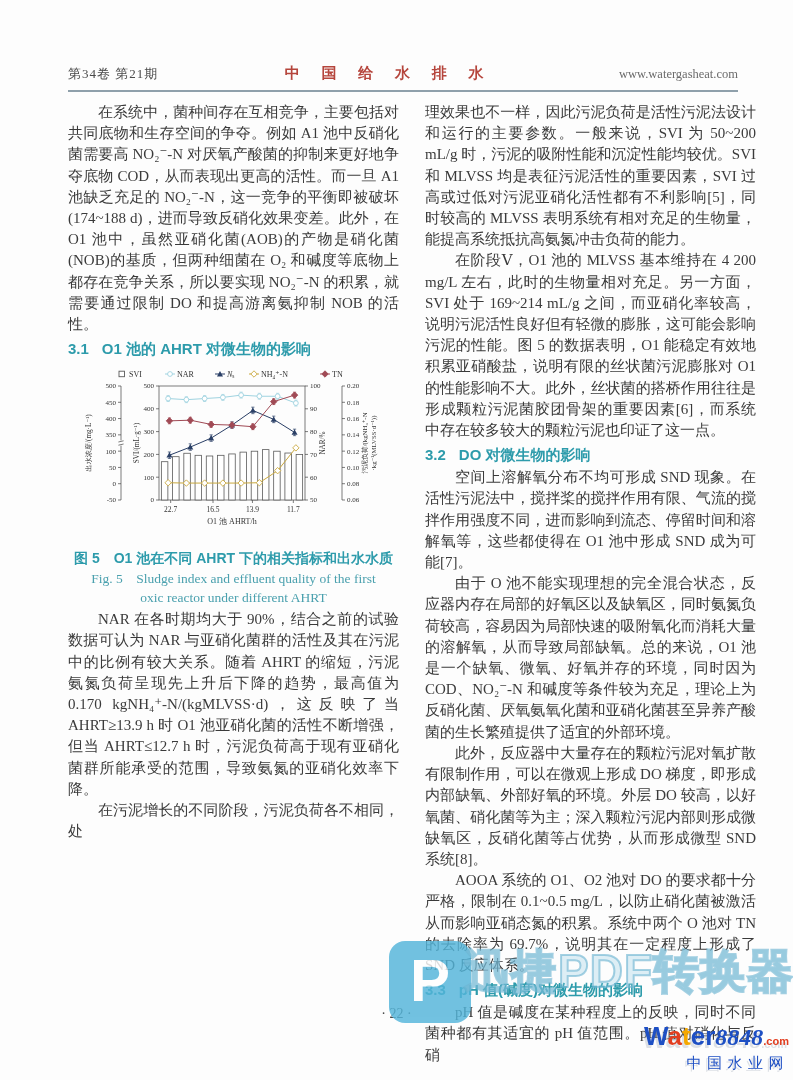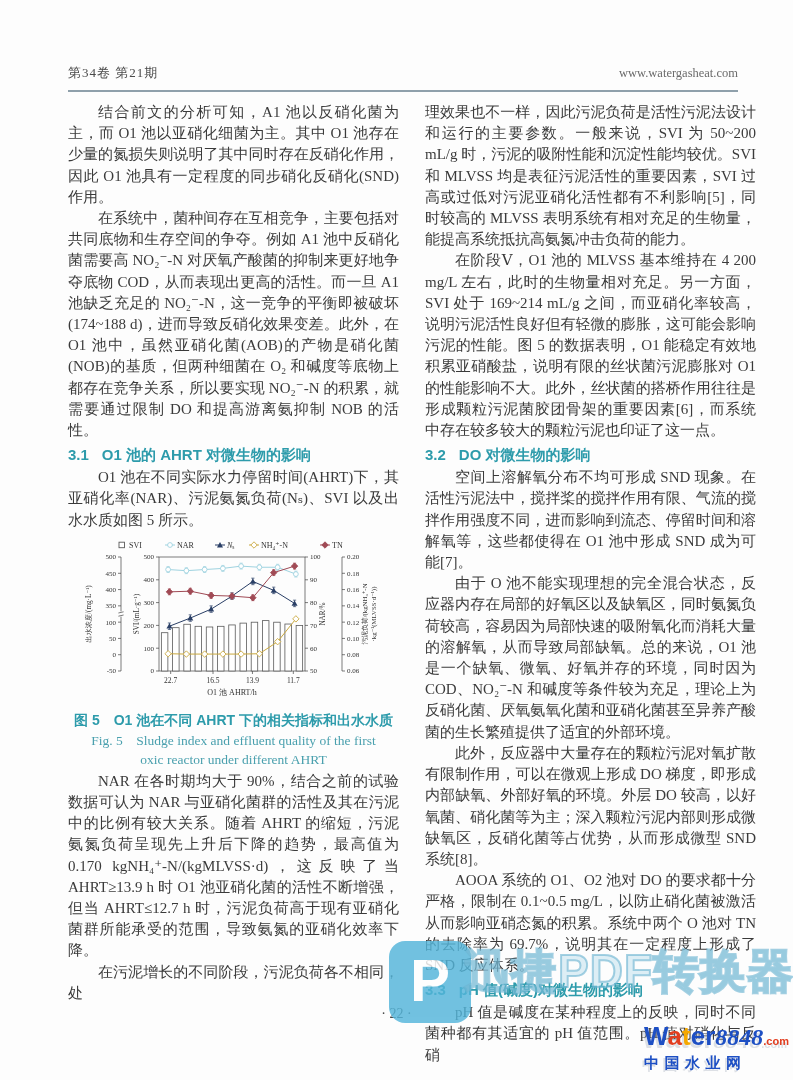--- a/index.html
+++ b/index.html
@@ -15,57 +15,56 @@
   .col-left{left:68px;}
   .col-right{left:425px;}
   p{margin:0;text-align:justify;font-size:15px;line-height:21.2px;}
   p.indent{text-indent:2em;}
   .sec{color:var(--accent,#2d9bab);font-family:"Liberation Sans","DejaVu Sans",sans-serif;
        font-weight:700;font-size:15px;line-height:23px;margin:2px 0 1px;}
   .sec .num{margin-right:13px;}
   .figure{text-align:center;margin:4px 0 2px;}
   .figure svg{display:block;margin:0 auto;}
   .cap-cn{color:var(--accent,#2d9bab);font-family:"Liberation Sans","DejaVu Sans",sans-serif;
-          font-weight:700;font-size:14px;line-height:22px;margin-top:6px;}
+          font-weight:700;font-size:14px;line-height:22px;margin-top:15px;}
   .cap-en{color:#4aa0ae;font-size:13.5px;line-height:19px;}
   svg text{font-family:"Liberation Serif","DejaVu Serif",serif;}
   .pageno{position:absolute;top:1006px;left:0;width:793px;text-align:center;font-size:14px;color:#4a4a4a;}
   .wm-logo{position:absolute;left:389px;top:941px;width:82px;height:82px;border-radius:16px;
            background:var(--wmblue,#53b5da);color:#fff;opacity:.82;z-index:5;text-align:center;
            font:700 60px/80px "Liberation Sans","DejaVu Sans",sans-serif;pointer-events:none;}
   .wm-text{position:absolute;left:464px;top:946px;z-index:5;white-space:nowrap;pointer-events:none;
            font:700 46px/1.1 "Liberation Sans","DejaVu Sans",sans-serif;letter-spacing:1px;
            color:rgba(150,205,230,.30);-webkit-text-stroke:2px rgba(110,180,210,.62);}
   .site-logo{position:absolute;left:644px;top:1023px;z-index:6;
              font-family:"Liberation Sans","DejaVu Sans",sans-serif;}
   .brand-row{font-weight:800;font-size:26px;line-height:26px;white-space:nowrap;
              text-shadow:-2px 3px 0 rgba(150,160,175,.30);}
   .brand-row .num{font-style:italic;font-family:"Liberation Serif","DejaVu Serif",serif;font-weight:700;font-size:24px;}
   .brand-row .tld{font-size:11px;font-weight:700;}
-  .brand-sub{font-weight:700;font-size:15px;letter-spacing:5.5px;line-height:18px;
-             text-shadow:-2px 2px 0 rgba(150,160,175,.30);}
+  .brand-sub{font-weight:400;font-size:15px;letter-spacing:5.5px;line-height:18px;
+             text-shadow:-2px 2px 0 rgba(150,160,175,.30);text-align:right;}
 </style>
 </head>
 <body style="--accent: #2d9bab; --jred: #b5453c; --wmblue: #53b5da;">
 
 <div class="page">
 
   <div class="header">
     <span class="issue">第34卷  第21期</span>
+    <span class="jtitle">中 国 给 水 排 水</span>
     <span class="website">www.watergasheat.com</span>
   </div>
   <div class="rule"></div>
 
   <div class="col col-left">
-    <p class="indent">结合前文的分析可知，A1 池以反硝化菌为主，而 O1 池以亚硝化细菌为主。其中 O1 池存在少量的氮损失则说明了其中同时存在反硝化作用，因此 O1 池具有一定程度的同步硝化反硝化(SND)作用。</p>
     <p class="indent">在系统中，菌种间存在互相竞争，主要包括对共同底物和生存空间的争夺。例如 A1 池中反硝化菌需要高 NO₂⁻-N 对厌氧产酸菌的抑制来更好地争夺底物 COD，从而表现出更高的活性。而一旦 A1 池缺乏充足的 NO₂⁻-N，这一竞争的平衡即被破坏(174~188 d)，进而导致反硝化效果变差。此外，在 O1 池中，虽然亚硝化菌(AOB)的产物是硝化菌(NOB)的基质，但两种细菌在 O₂ 和碱度等底物上都存在竞争关系，所以要实现 NO₂⁻-N 的积累，就需要通过限制 DO 和提高游离氨抑制 NOB 的活性。</p>
     <div class="sec">
       <span class="num">3.1</span><span>O1 池的 AHRT 对微生物的影响</span>
     </div>
-    <p class="indent">O1 池在不同实际水力停留时间(AHRT)下，其亚硝化率(NAR)、污泥氨氮负荷(Nₛ)、SVI 以及出水水质如图 5 所示。</p>
 
     <div class="figure">
       <svg width="310" height="168" viewBox="0 0 310 168">
           <rect x="80" y="22" width="146" height="114" fill="none" stroke="#444" stroke-width="0.7"></rect>
           <line x1="77" y1="136" x2="80" y2="136" stroke="#444" stroke-width="0.7"></line>
           <text x="75" y="138.4" text-anchor="end" font-size="7" fill="#333">0</text>
           <line x1="77" y1="113.2" x2="80" y2="113.2" stroke="#444" stroke-width="0.7"></line>
           <text x="75" y="115.60000000000001" text-anchor="end" font-size="7" fill="#333">100</text>
           <line x1="77" y1="90.4" x2="80" y2="90.4" stroke="#444" stroke-width="0.7"></line>
           <text x="75" y="92.80000000000001" text-anchor="end" font-size="7" fill="#333">200</text>

